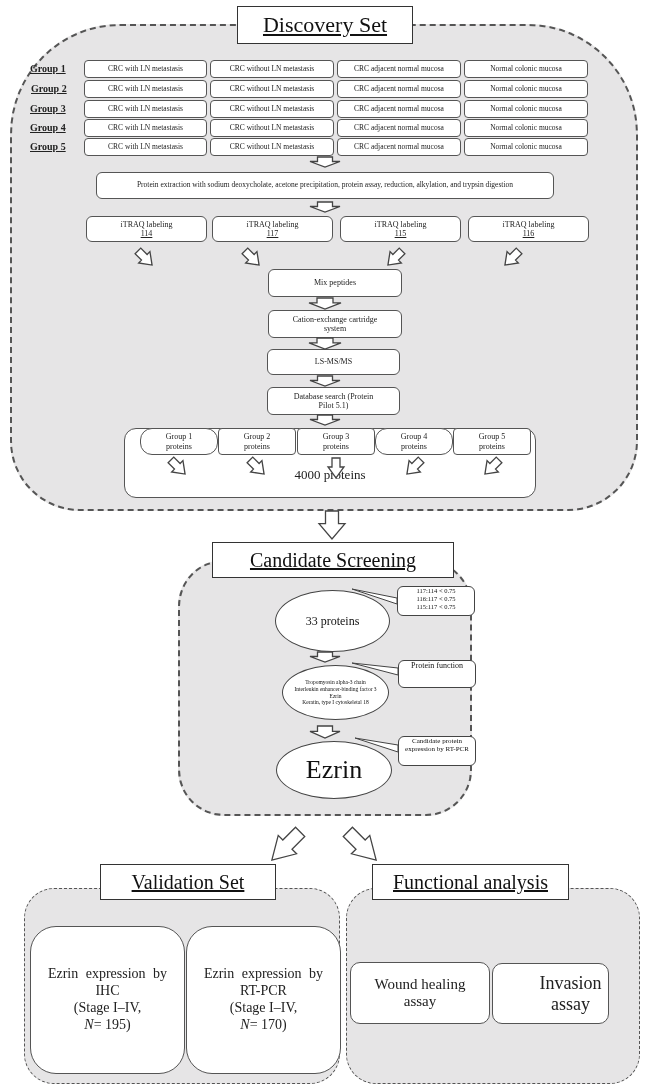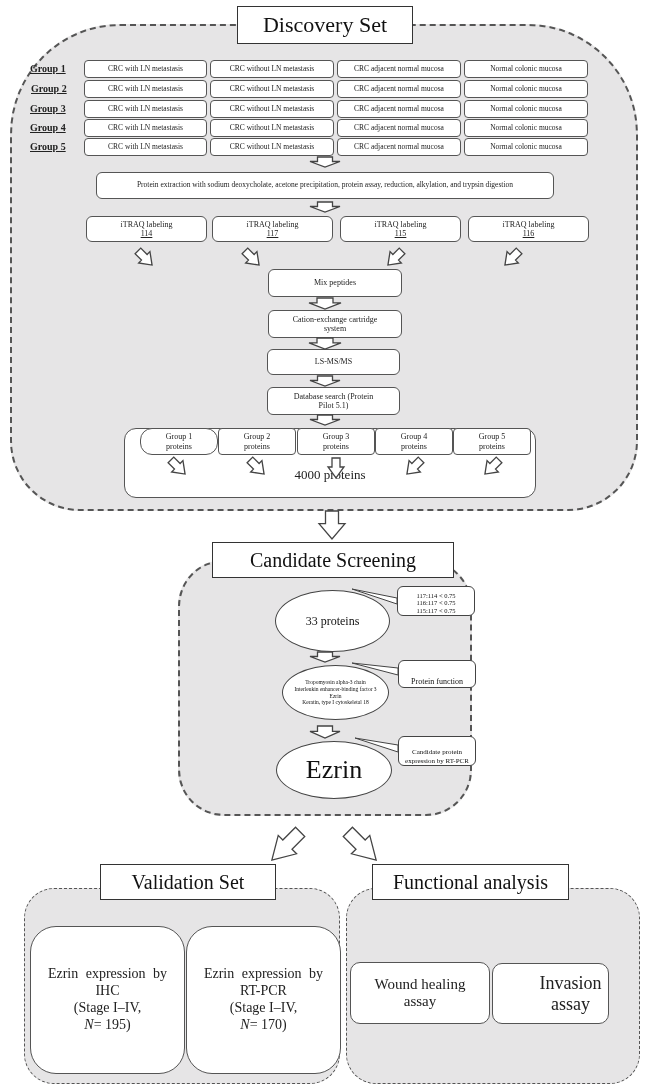--- a/index.html
+++ b/index.html
@@ -1,29 +1,29 @@
 <!DOCTYPE html>
 <html><head>
 <meta charset="utf-8">
 <style>
   html, body { margin:0; padding:0; background:#ffffff; }
   body { width:650px; height:1091px; position:relative; overflow:hidden;
          font-family:"Liberation Serif", "DejaVu Serif", serif; color:#111; }
   .abs { position:absolute; box-sizing:border-box; }
   .panel { background:#e6e5e6; border:2px dashed #555; }
   .titlebox { background:#fff; border:1.5px solid #333; text-align:center;
-              color:#111; }
+              text-decoration:underline; color:#111; }
   .rbox { background:#fff; border:1.5px solid #555; border-radius:6px;
           display:flex; align-items:center; justify-content:center; text-align:center;
           color:#222; line-height:1.15; }
   .grp { font-weight:bold; text-decoration:underline; font-size:10px; color:#222; }
   .ell { background:#fff; border:1.5px solid #444; border-radius:50%;
          display:flex; align-items:center; justify-content:center; text-align:center; flex-direction:column; }
   .note { background:#fff; border:1.5px solid #444; border-radius:6px; font-size:7.5px;
-          display:flex; align-items:center; justify-content:flex-end; text-align:center; line-height:1.2; flex-direction:column; }
+          display:flex; align-items:center; justify-content:flex-start; text-align:center; line-height:1.2; flex-direction:column; }
   svg.arrow { position:absolute; overflow:visible; }
   svg.arrow path { fill:#fff; stroke:#444; stroke-width:1.3; }
 </style>
 </head>
 <body>
 
 <div class="abs panel" style="left:10px; top:24px; width:628px; height:487px; border-radius:110px 110px 70px 70px;"></div>
 <div class="abs titlebox" style="left:237px; top:6px; width:176px; height:38px; font-size:22px; line-height:36px;">Discovery Set</div>
 
 <div id="groups">
@@ -80,21 +80,21 @@
 <div class="abs rbox" style="left:267px; top:349px; width:133px; height:26px; font-size:8px;">LS-MS/MS</div>
 <div class="abs rbox" style="left:267px; top:387px; width:133px; height:28px; font-size:8px; padding:0 20px;">Database search (Protein Pilot 5.1)</div>
 
 <div class="abs rbox" style="left:124px; top:428px; width:412px; height:70px; border-radius:12px; align-items:flex-end; padding-bottom:14px;">
   <span style="font-size:13px;">4000 proteins</span>
 </div>
 <div id="gp">
     <div class="abs rbox" style="left:140px; top:428px; width:78px; height:27px; font-size:8px; padding:0 18px; border-radius:12px;">Group 1 proteins</div>
     <div class="abs rbox" style="left:218px; top:428px; width:78px; height:27px; font-size:8px; padding:0 18px; border-radius:4px;">Group 2 proteins</div>
     <div class="abs rbox" style="left:297px; top:428px; width:78px; height:27px; font-size:8px; padding:0 18px; border-radius:4px;">Group 3 proteins</div>
-    <div class="abs rbox" style="left:375px; top:428px; width:78px; height:27px; font-size:8px; padding:0 18px; border-radius:4px;">Group 4 proteins</div>
+    <div class="abs rbox" style="left:375px; top:428px; width:78px; height:27px; font-size:8px; padding:0 18px; border-radius:12px;">Group 4 proteins</div>
     <div class="abs rbox" style="left:453px; top:428px; width:78px; height:27px; font-size:8px; padding:0 18px; border-radius:4px;">Group 5 proteins</div>
   </div>
 
 <div class="abs panel" style="left:178px; top:560px; width:294px; height:256px; border-radius:46px;"></div>
 <div class="abs titlebox" style="left:212px; top:542px; width:242px; height:36px; font-size:20px; line-height:34px;">Candidate Screening</div>
 
 <div class="abs ell" style="left:275px; top:590px; width:115px; height:62px;">
   <span style="font-size:12px;">33 proteins</span>
 </div>
 <div class="abs note" style="left:397px; top:586px; width:78px; height:30px; font-size:6.5px;">

